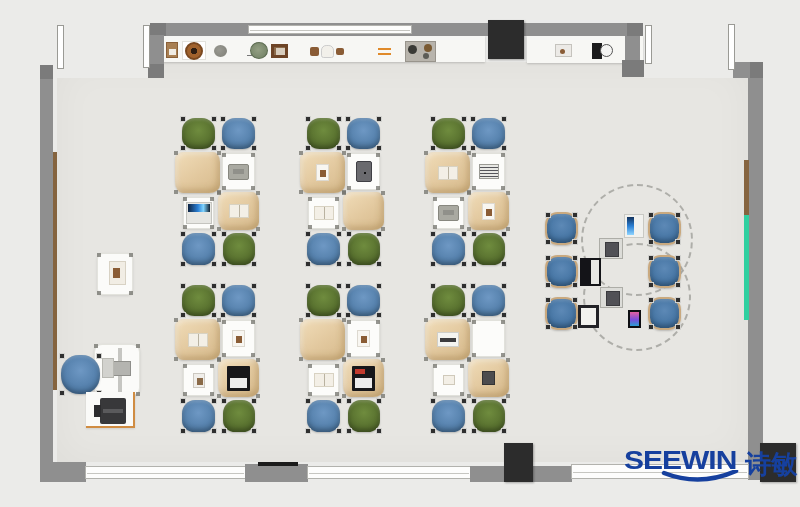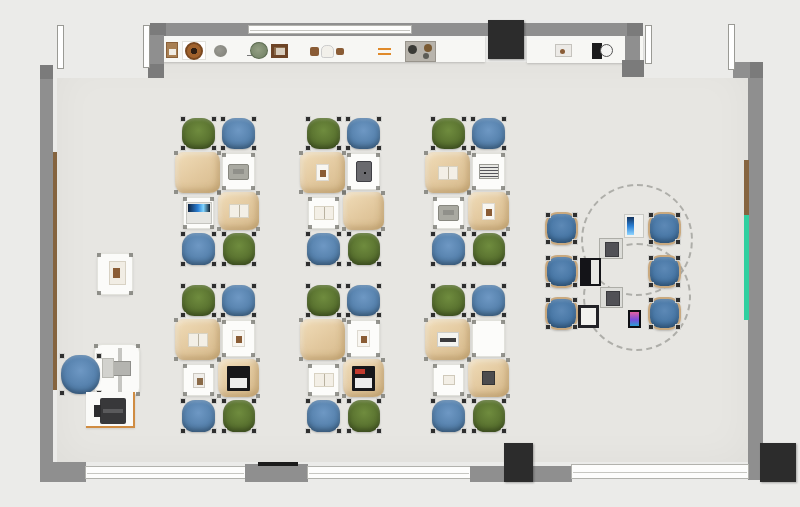--- a/index.html
+++ b/index.html
@@ -121,20 +121,27 @@
   .logo-en-wrap{position:relative;}
   .logo-en{font-size:30px;font-weight:900;letter-spacing:-1px;display:inline-block;transform:scaleY(.85);transform-origin:top;}
   .logo-swoosh{position:absolute;left:36px;top:24px;width:80px;height:14px;}
   .logo-cjk{font-size:26px;font-weight:700;padding-top:1px;}
 </style>
 </head>
 <body>
 
 <div id="plan" style="--floor: #e7e6e2; --wall: #8f8f8f; --green-board: #2fd0a0; --desk-tan: #e2c89e; --logo-blue: #16409e;">
   <div class="logo">
+    <span class="logo-en-wrap">
+      <span class="logo-en">SEEWIN</span>
+      <svg class="logo-swoosh" viewBox="0 0 80 14" preserveAspectRatio="none">
+        <path d="M4 3 Q40 17 76 1" stroke="currentColor" stroke-width="4.5" fill="none" stroke-linecap="round"></path>
+      </svg>
+    </span>
+    <span class="logo-cjk">诗敏</span>
   </div>
 <div class="abs floor" style="left: 57px; top: 62px; width: 691px; height: 400px;"></div>
     <div class="abs outside" style="left: 53px; top: 62px; width: 95px; height: 16px;"></div>
     <div class="abs outside" style="left: 643px; top: 62px; width: 90px; height: 16px;"></div>
     <div class="abs shelf" style="left: 163px; top: 36px; width: 322px; height: 26px;"></div>
     <div class="abs shelf" style="left: 527px; top: 36px; width: 116px; height: 27px;"></div>
     <div class="abs wall" style="left: 150px; top: 23px; width: 493px; height: 13px;"></div>
     <div class="abs window" style="left: 248px; top: 25px; width: 164px; height: 9px;"></div>
     <div class="abs wall-dark" style="left: 150px; top: 23px; width: 16px; height: 13px;"></div>
     <div class="abs wall-dark" style="left: 627px; top: 23px; width: 16px; height: 13px;"></div>

